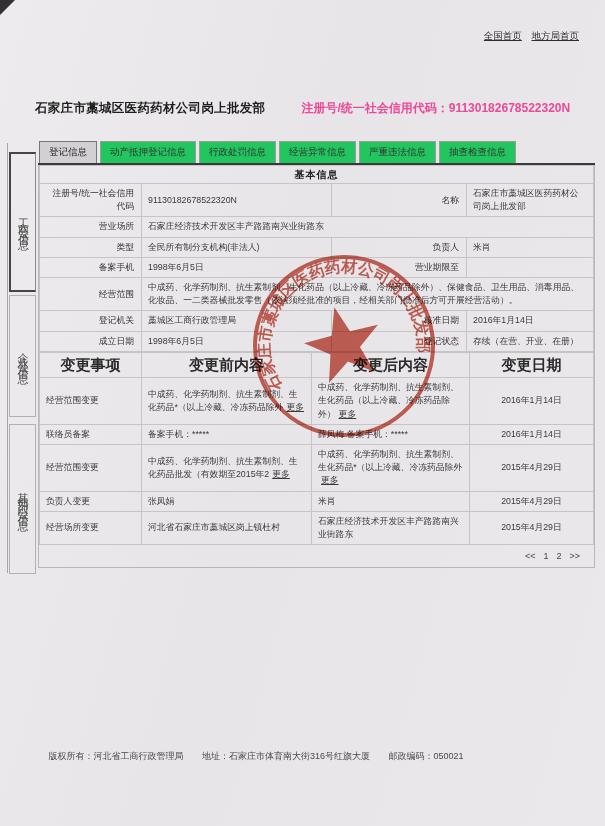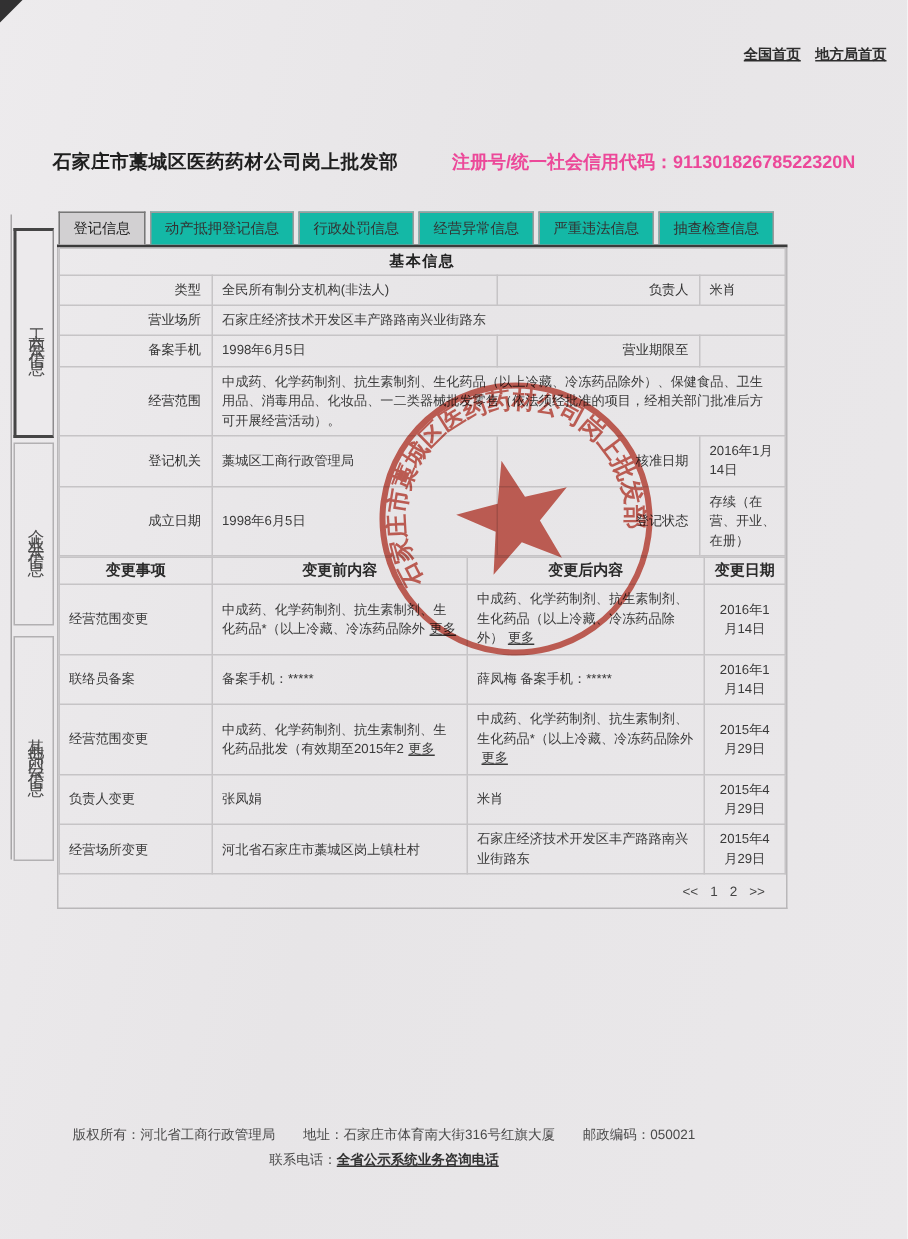--- a/index.html
+++ b/index.html
@@ -4,50 +4,50 @@
 <style>
   html,body{margin:0;padding:0}
   body{
     width:605px;height:826px;position:relative;overflow:hidden;
     background:linear-gradient(105deg,#edebed 0%,#e7e5e7 45%,#eae8ea 100%);
     font-family:"Liberation Sans","DejaVu Sans",sans-serif;color:#3a3a3a;
   }
   .corner-fold{position:absolute;top:0;left:0;width:0;height:0;
     border-top:15px solid #1d1d1d;border-right:15px solid transparent;opacity:.9}
   
-  .top-nav{position:absolute;top:30px;right:14px;font-size:9.5px;font-weight:bold;color:#2e2e2e}
+  .top-nav{position:absolute;top:30px;right:26px;font-size:9.5px;font-weight:normal;color:#2e2e2e}
   .top-nav .lnk{text-decoration:underline;margin-left:7px;cursor:pointer}
   
   .page-header{position:absolute;top:100px;left:35px;width:560px;display:flex;align-items:baseline;gap:36px;white-space:nowrap}
   .company-title{font-size:12.5px;font-weight:bold;color:#1f1f1f;letter-spacing:.3px}
   .credit-code{font-size:12px;font-weight:bold;color:#ec4899}
   
   .sidebar{position:absolute;left:7px;top:143px;width:30px;height:430px;border-left:1px solid #a8a6a8}
   .side-tab{position:absolute;left:1px;width:27px;box-sizing:border-box;
     writing-mode:vertical-rl;text-orientation:upright;letter-spacing:4px;
     display:flex;align-items:center;justify-content:center;
     font-size:11px;color:#4a4a4a;cursor:pointer;background:transparent}
   .side-tab.active{border:2px solid #454545;border-right:1px solid #8d8b8d;background:#eceaec}
   .side-tab.plain{border:1px solid #b2b0b2}
   #side-tab-1{top:9px;height:140px}
   #side-tab-2{top:152px;height:122px}
   #side-tab-3{top:281px;height:150px}
   
-  .main{position:absolute;left:38px;top:141px;width:487px}
+  .main{position:absolute;left:38px;top:141px;width:557px}
   .tabbar{display:flex;align-items:flex-end;gap:3px;border-bottom:2px solid #3a3a3a;padding-left:1px}
   .tab{font-size:9.5px;padding:4px 9px;border:1px solid #9c9a9c;border-bottom:none;
-    background:#14b8a6;color:#333;cursor:pointer;white-space:nowrap}
+    background:#22c55e;color:#333;cursor:pointer;white-space:nowrap}
   .tab.active{background:#d2d0d2;border-color:#777;color:#1e1e1e}
   .panel{border:1px solid #b9b7b9;border-top:none}
   table{border-collapse:collapse;width:100%;table-layout:fixed}
   td{border:1px solid #c6c4c6;font-size:8.8px;padding:3px 6px;vertical-align:middle;
     line-height:1.5;color:#3a3a3a;word-break:break-all}
   .section-row td{text-align:center;font-weight:bold;font-size:10px;color:#222;padding:1px;letter-spacing:1px}
   .lbl{text-align:right;padding-right:7px;color:#333;white-space:normal}
-  .chg-head td{text-align:center;font-weight:bold;font-size:10px;padding:1px;color:#2a2a2a}
+  .chg-head td{text-align:center;font-weight:bold;font-size:15px;padding:1px;color:#2a2a2a}
   .date-cell{text-align:center}
   .more-link{text-decoration:underline;margin-left:3px;cursor:pointer;white-space:nowrap}
   .pager{display:flex;justify-content:flex-end;align-items:center;gap:8px;
     padding:6px 14px;font-size:9px;color:#444}
   .pager span{cursor:pointer}
   
   .seal{position:absolute;left:248px;top:250px;width:192px;height:192px;
     transform:rotate(-14deg);opacity:.78;mix-blend-mode:multiply;pointer-events:none}
   .seal-line{stroke:var(--seal-color,#c0392b);fill:none;stroke-width:4}
   .seal-fill{fill:var(--seal-color,#c0392b)}
@@ -95,28 +95,34 @@
           <col style="width:102px">
           <col style="width:190px">
           <col style="width:135px">
           <col>
         </colgroup>
       <tbody>
           <tr class="section-row">
             <td colspan="4">基本信息</td>
           </tr>
       <tr>
+        <td class="lbl">注册号/统一社会信用代码</td>
+        <td class="val">91130182678522320N</td>
+        <td class="lbl">名称</td>
+        <td class="val">石家庄市藁城区医药药材公司岗上批发部</td>
+      </tr>
+      <tr>
+        <td class="lbl">营业场所</td>
+        <td class="val" colspan="3">石家庄经济技术开发区丰产路路南兴业街路东</td>
+      </tr>
+      <tr>
         <td class="lbl">类型</td>
         <td class="val">全民所有制分支机构(非法人)</td>
         <td class="lbl">负责人</td>
         <td class="val">米肖</td>
-      </tr>
-      <tr>
-        <td class="lbl">营业场所</td>
-        <td class="val" colspan="3">石家庄经济技术开发区丰产路路南兴业街路东</td>
       </tr>
       <tr>
         <td class="lbl">备案手机</td>
         <td class="val">1998年6月5日</td>
         <td class="lbl">营业期限至</td>
         <td class="val"></td>
       </tr>
       <tr>
         <td class="lbl">经营范围</td>
         <td class="val" colspan="3">中成药、化学药制剂、抗生素制剂、生化药品（以上冷藏、冷冻药品除外）、保健食品、卫生用品、消毒用品、化妆品、一二类器械批发零售（依法须经批准的项目，经相关部门批准后方可开展经营活动）。</td>
@@ -198,16 +204,13 @@
   <path id="sealArc" d="M 26.5 121.3 A 74 74 0 1 1 165.5 121.3" fill="none"></path>
   <text class="seal-text"><textPath href="#sealArc" startOffset="0" textLength="284" lengthAdjust="spacing">石家庄市藁城区医药药材公司岗上批发部</textPath></text>
 </svg>
 
 <div class="footer">
   <div>
     <span class="part">版权所有：河北省工商行政管理局</span>
     <span class="part">地址：石家庄市体育南大街316号红旗大厦</span>
     <span class="part">邮政编码：050021</span>
   </div>
-  <div>
-    <span>联系电话：</span><span class="phone-link">全省公示系统业务咨询电话</span>
-  </div>
 </div>
 
 </body></html>

